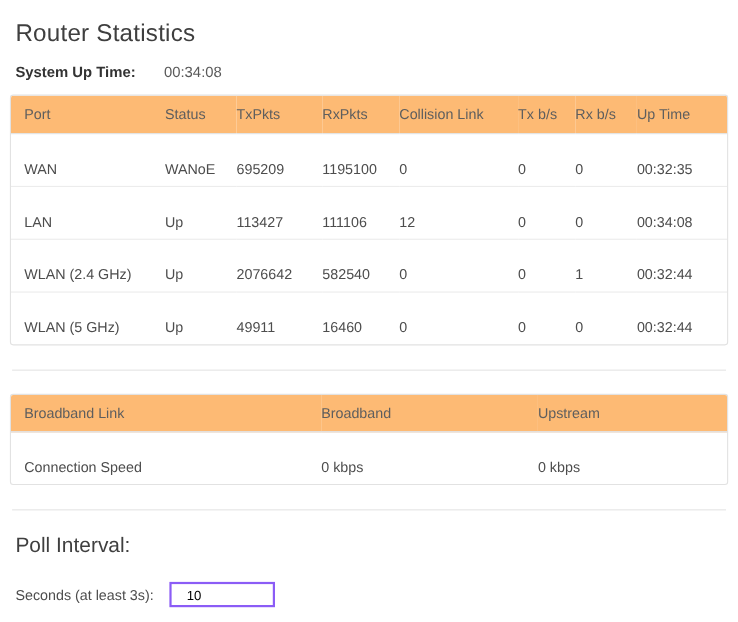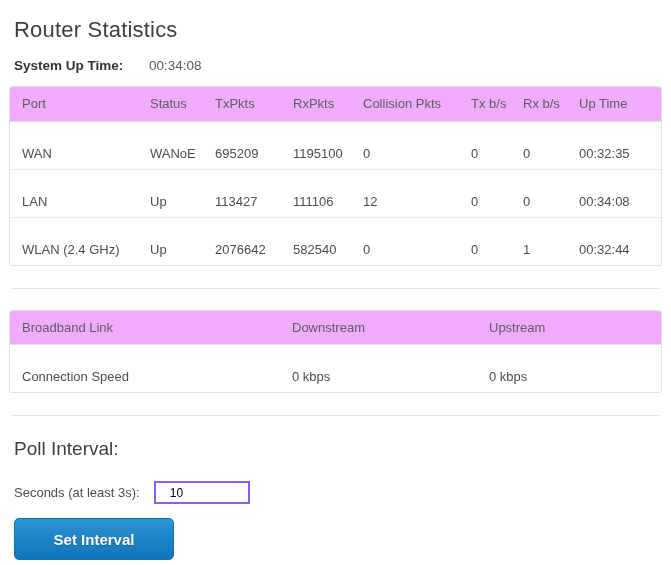--- a/index.html
+++ b/index.html
@@ -60,21 +60,21 @@
     box-sizing: border-box;
     overflow: hidden;
   }
   table.stats {
     width: 100%;
     border-collapse: collapse;
     font-size: 13px;
     table-layout: fixed;
   }
   table.stats thead th {
-    background: #f0abfc;
+    background: #fdba74;
     color: #5e5e5e;
     font-weight: 400;
     text-align: left;
     padding: 9px 4px 9px 0;
     height: 34px;
     box-sizing: border-box;
     border-bottom: 1px solid #e2e2e2;
     white-space: nowrap;
     vertical-align: middle;
   }
@@ -201,21 +201,21 @@
   </div>
 
   <div class="table-panel">
     <table class="stats">
       <thead>
         <tr>
           <th class="col-port pad-left">Port</th>
           <th class="col-status">Status</th>
           <th class="col-txpkts">TxPkts</th>
           <th class="col-rxpkts">RxPkts</th>
-          <th class="col-collision">Collision Pkts</th>
+          <th class="col-collision">Collision Link</th>
           <th class="col-txbs">Tx b/s</th>
           <th class="col-rxbs">Rx b/s</th>
           <th class="col-uptime">Up Time</th>
         </tr>
       </thead>
       <tbody>
         <tr>
           <td class="pad-left">WAN</td>
           <td>WANoE</td>
           <td>695209</td>
@@ -238,32 +238,42 @@
         <tr>
           <td class="pad-left">WLAN (2.4 GHz)</td>
           <td>Up</td>
           <td>2076642</td>
           <td>582540</td>
           <td>0</td>
           <td>0</td>
           <td>1</td>
           <td>00:32:44</td>
         </tr>
+        <tr>
+          <td class="pad-left">WLAN (5 GHz)</td>
+          <td>Up</td>
+          <td>49911</td>
+          <td>16460</td>
+          <td>0</td>
+          <td>0</td>
+          <td>0</td>
+          <td>00:32:44</td>
+        </tr>
       </tbody>
     </table>
   </div>
 
   <hr class="divider">
 
   <div class="table-panel">
     <table class="stats">
       <thead>
         <tr>
           <th class="col-bb-link pad-left">Broadband Link</th>
-          <th class="col-bb-down">Downstream</th>
+          <th class="col-bb-down">Broadband</th>
           <th class="col-bb-up">Upstream</th>
         </tr>
       </thead>
       <tbody>
         <tr>
           <td class="pad-left">Connection Speed</td>
           <td>0 kbps</td>
           <td>0 kbps</td>
         </tr>
       </tbody>

